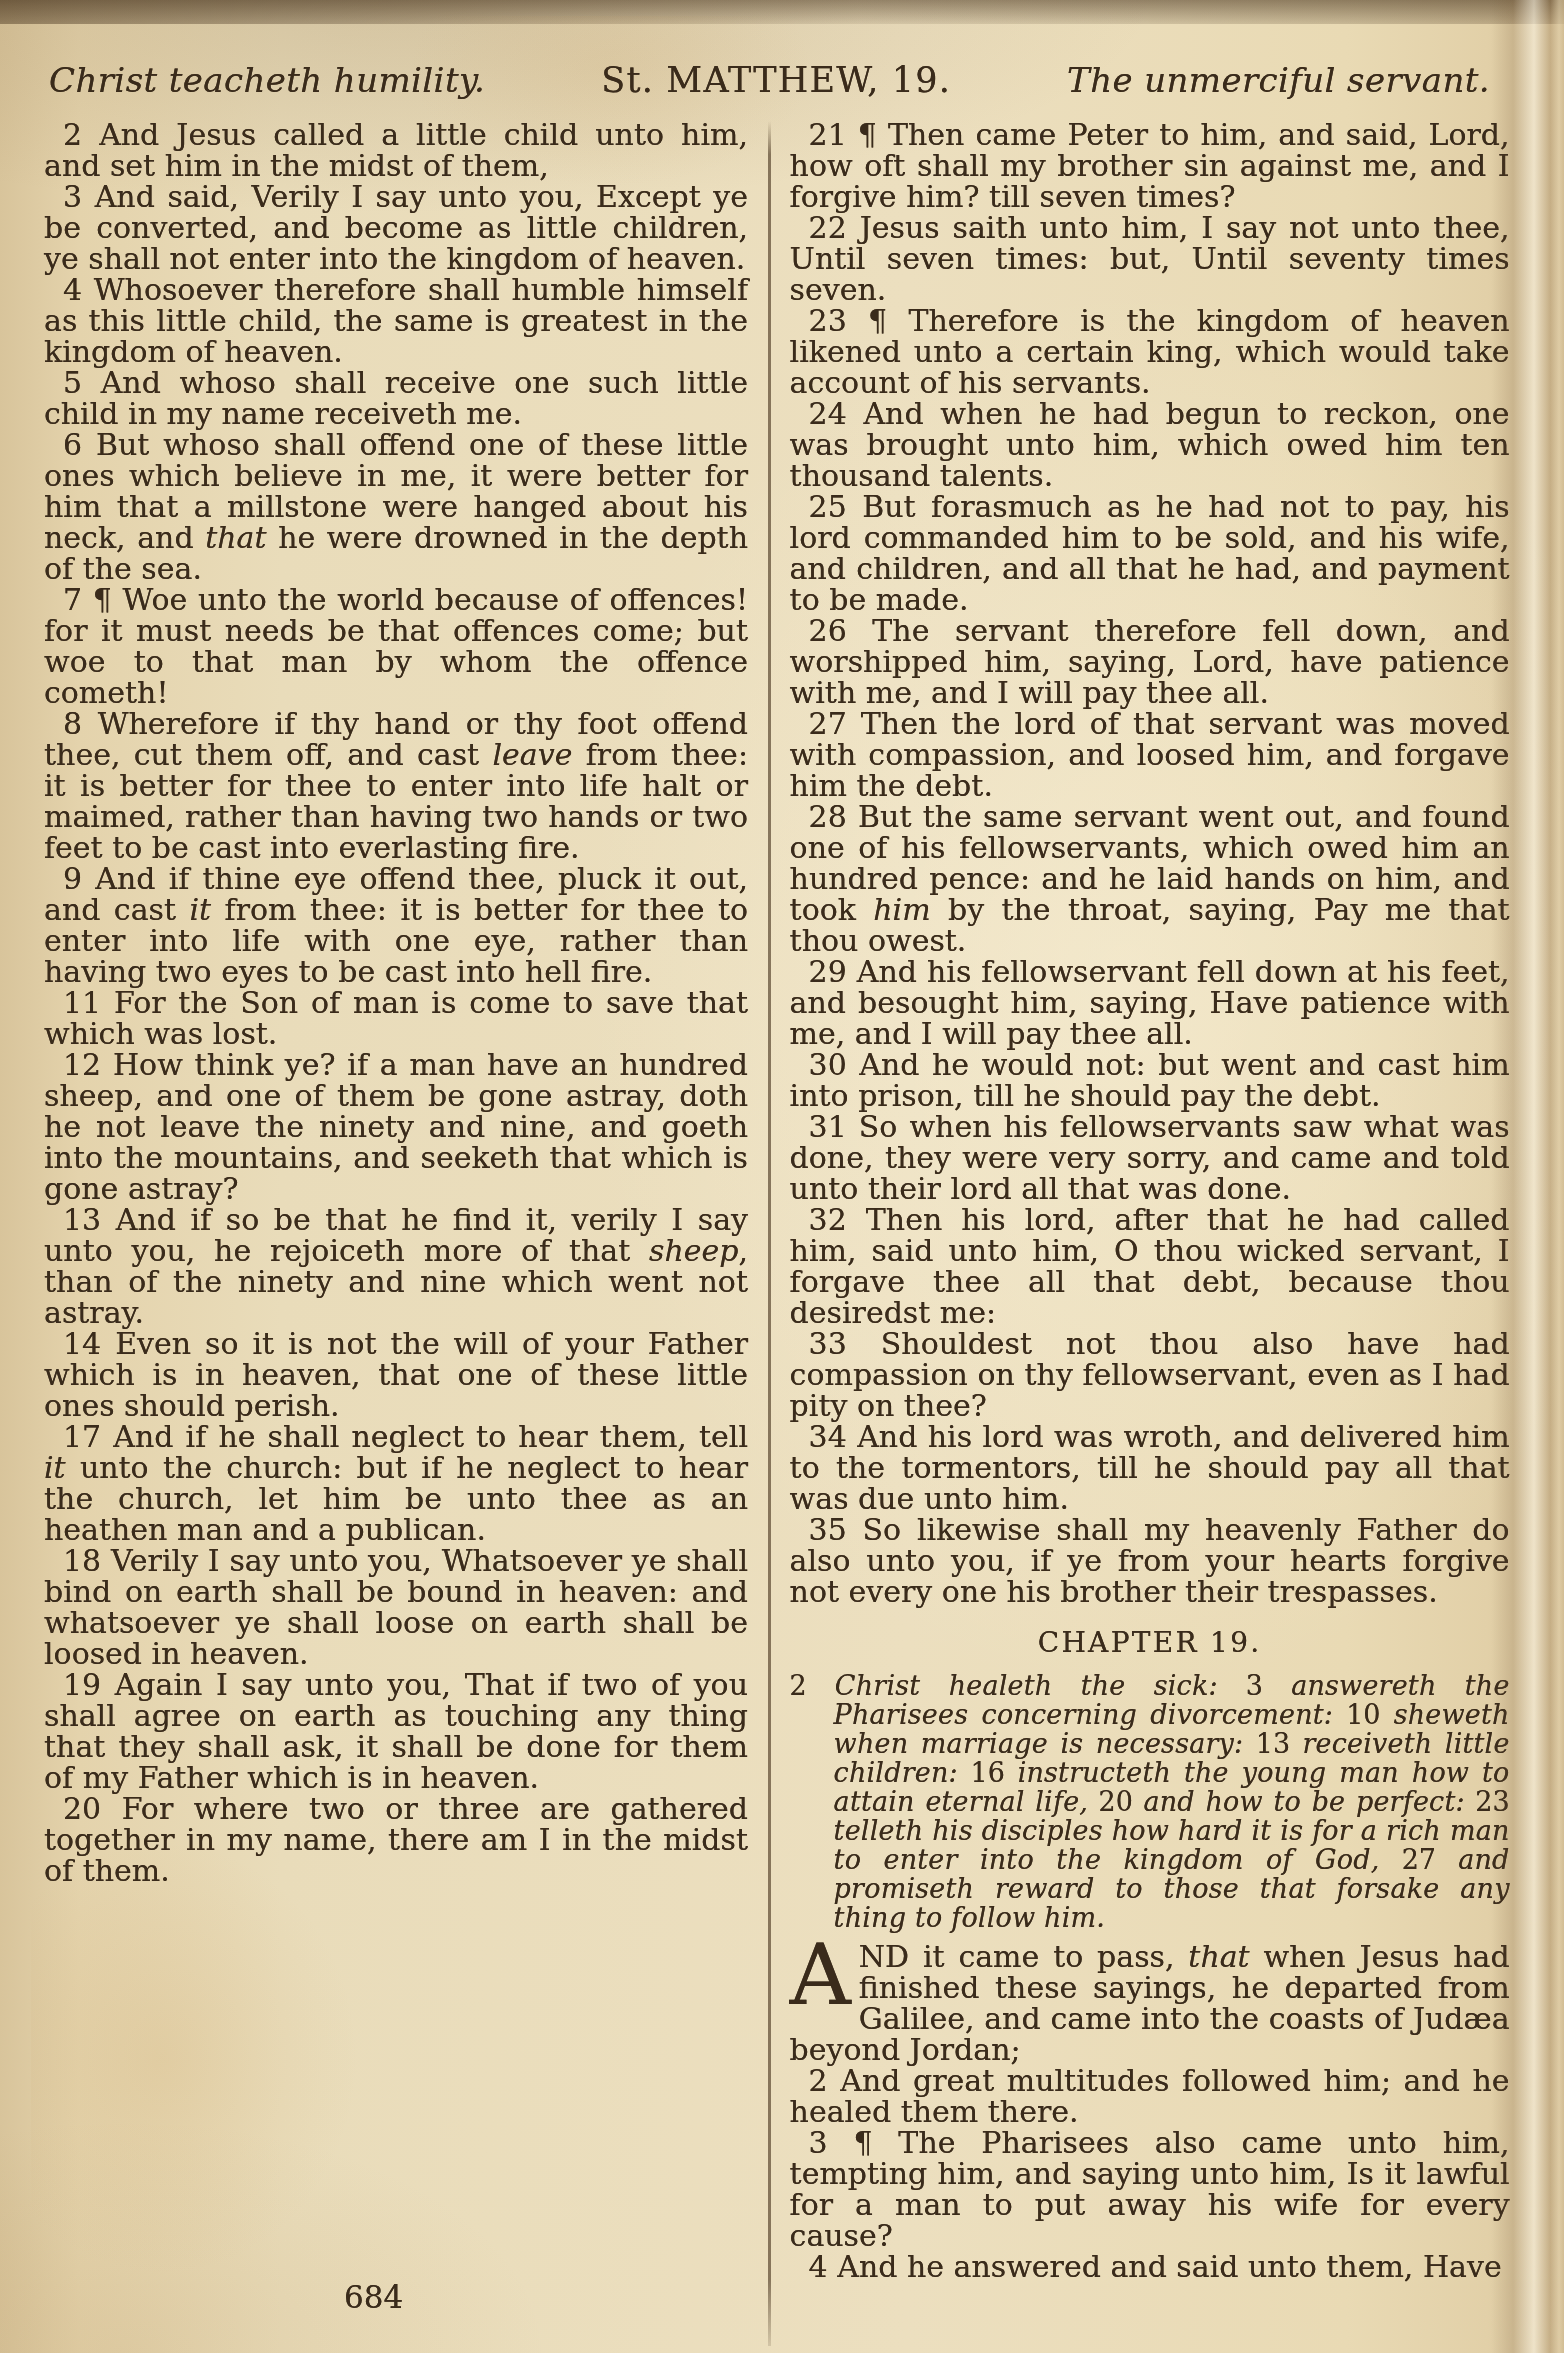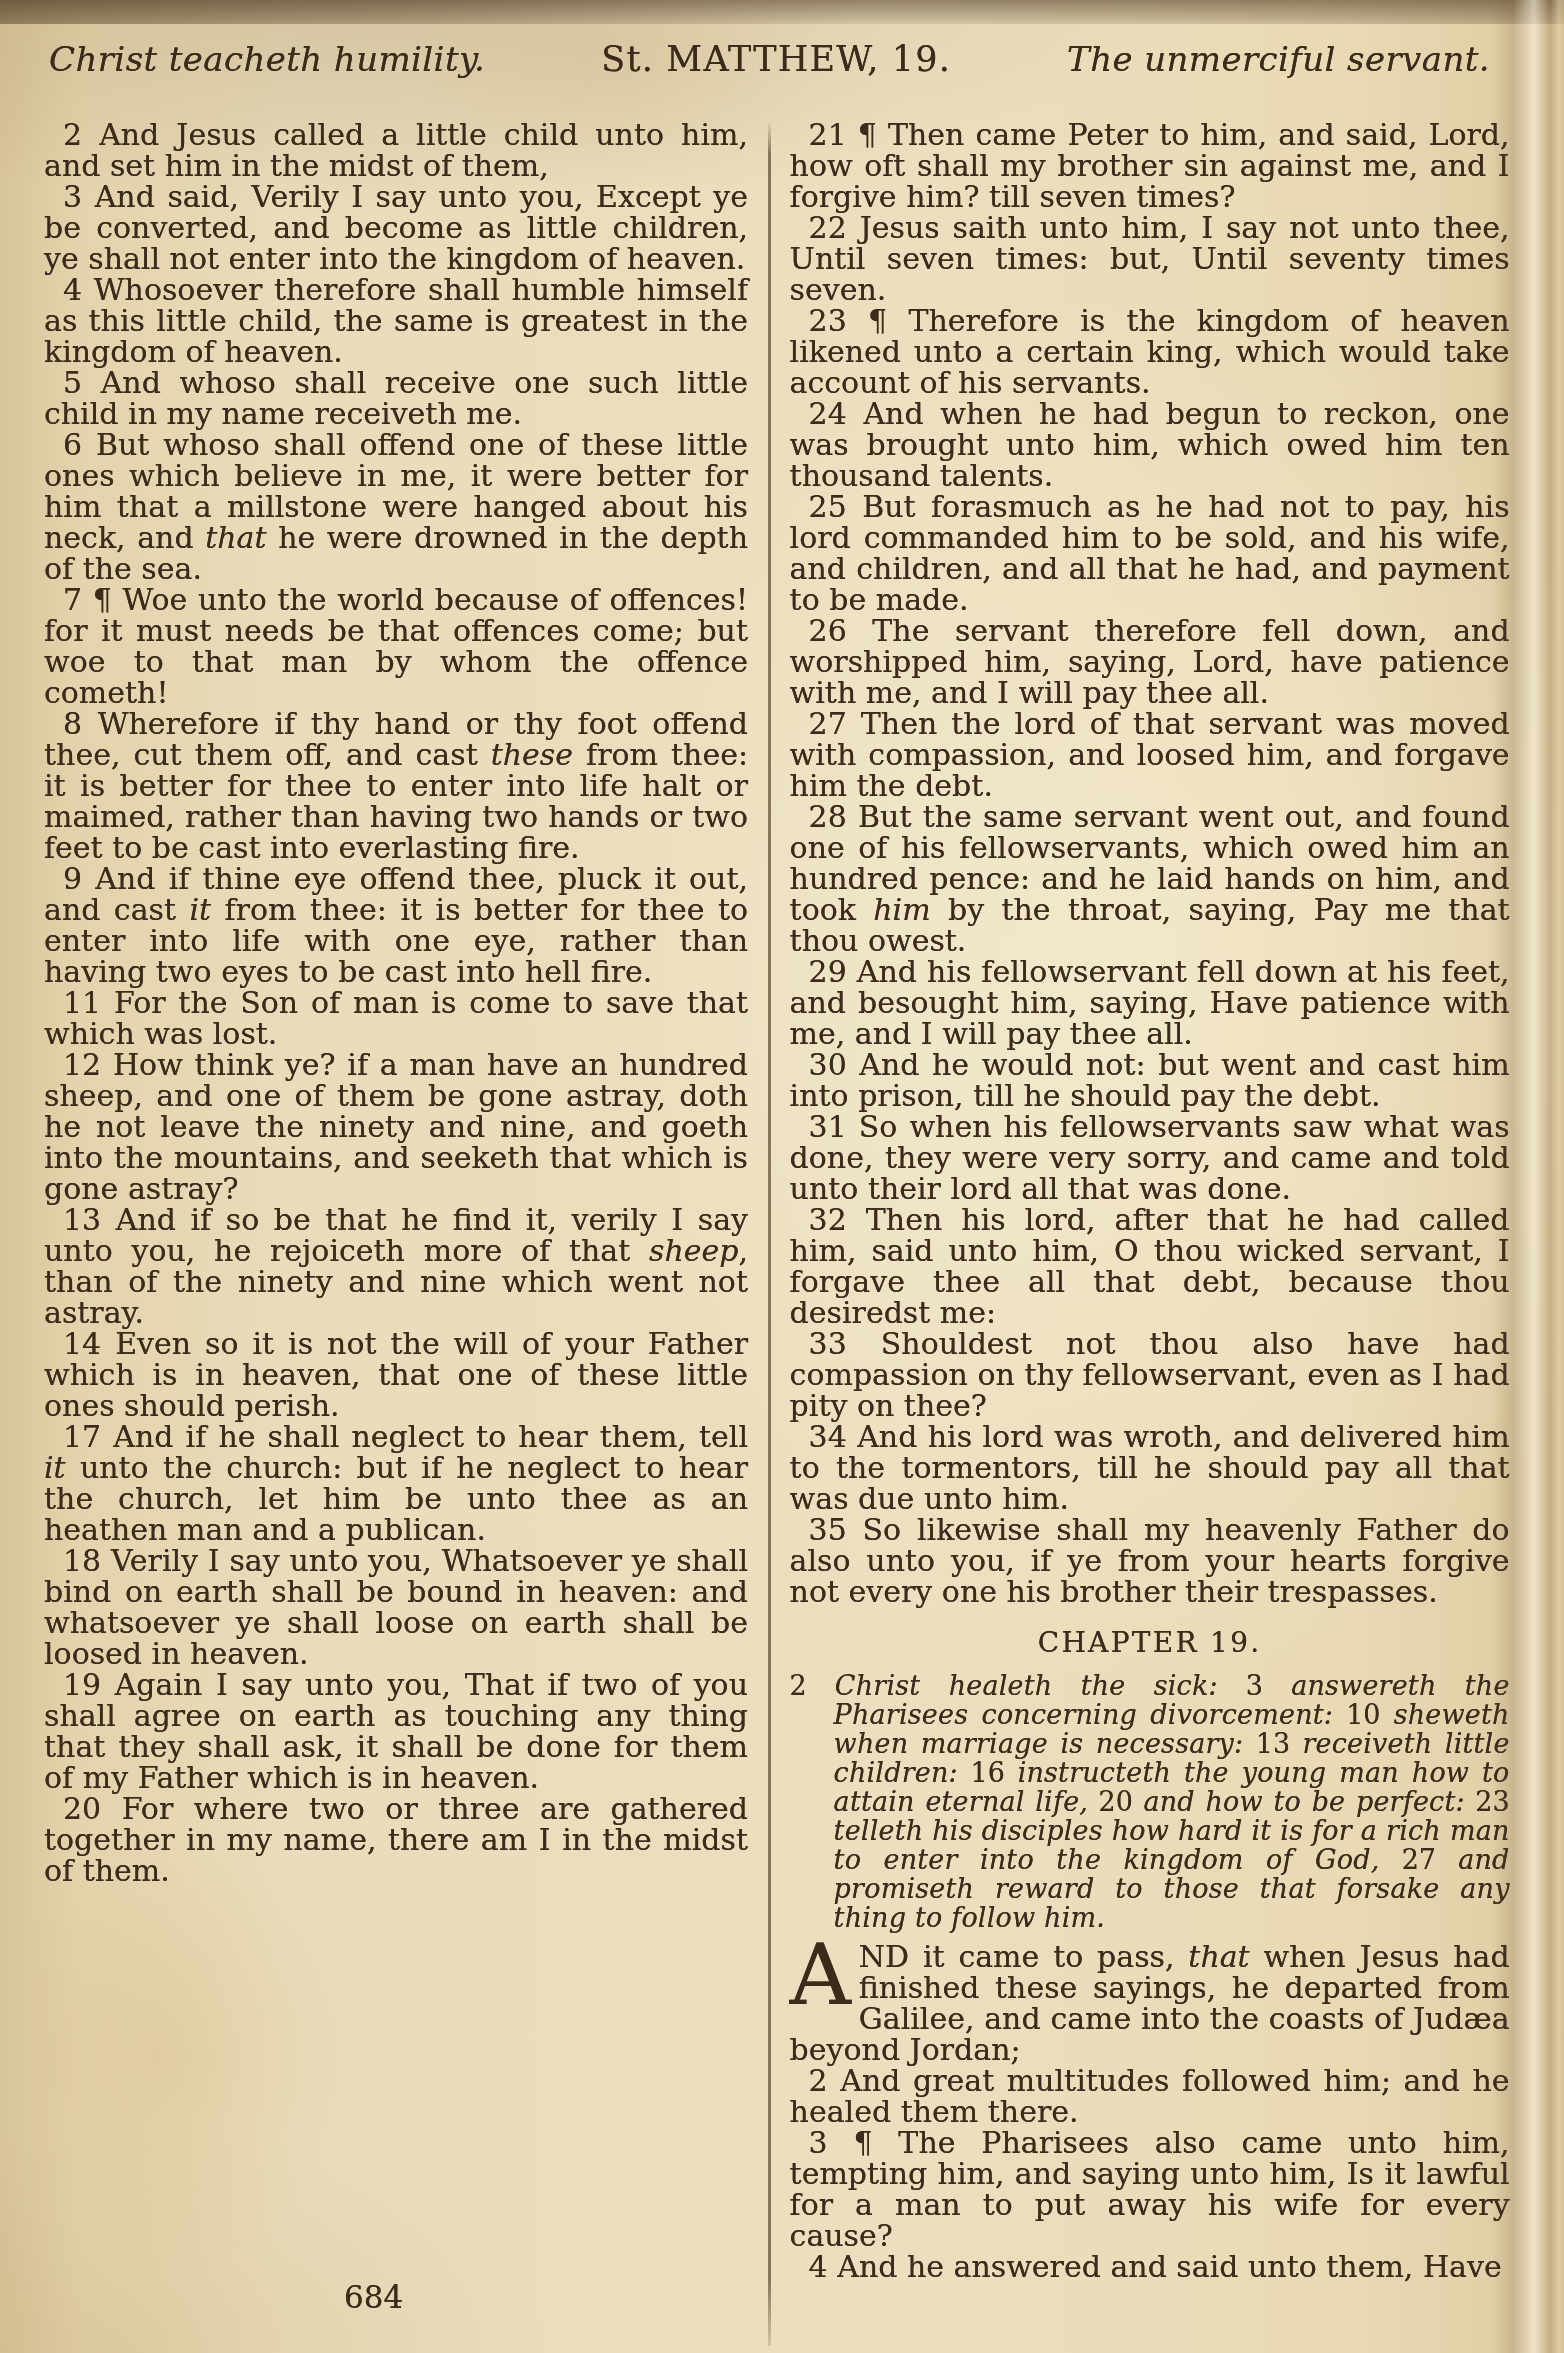--- a/index.html
+++ b/index.html
@@ -43,21 +43,21 @@
     background: radial-gradient(ellipse at 40% 50%, rgba(196,150,80,0.16), rgba(196,150,80,0) 70%);
     pointer-events: none;
   }
   .stain2 {
     position: absolute; left: 407px; top: 15.6px; width: 407px; height: 172px;
     background: radial-gradient(ellipse at 50% 30%, rgba(200,158,92,0.14), rgba(200,158,92,0) 70%);
     pointer-events: none;
   }
 
   .running-header {
-    position: absolute; top: 39px; left: 49px; width: 1441px;
+    position: absolute; top: 60px; left: 49px; width: 1441px;
     display: flex; justify-content: space-between; align-items: baseline;
     text-shadow: 0 0 0.5px rgba(52,38,22,0.85);
   }
   .hdr-side { font-style: italic; font-size: 34px; letter-spacing: 0.4px; }
   .hdr-center { font-size: 35px; letter-spacing: 1.2px; }
 
   .columns {
     position: absolute; top: 119px; left: 44px; width: 1468px; height: 2227px;
     display: flex; align-items: stretch;
   }
@@ -123,21 +123,21 @@
   </div>
 
   <div class="columns">
     <div class="col col-left" id="col-left">
         <p class="verse"><span class="vnum">2 </span>And Jesus called a little child unto him, and set him in the midst of them,</p>
         <p class="verse"><span class="vnum">3 </span>And said, Verily I say unto you, Except ye be converted, and become as little children, ye shall not enter into the kingdom of heaven.</p>
         <p class="verse"><span class="vnum">4 </span>Whosoever therefore shall humble himself as this little child, the same is greatest in the kingdom of heaven.</p>
         <p class="verse"><span class="vnum">5 </span>And whoso shall receive one such little child in my name receiveth me.</p>
         <p class="verse"><span class="vnum">6 </span>But whoso shall offend one of these little ones which believe in me, it were better for him that a millstone were hanged about his neck, and <i>that</i> he were drowned in the depth of the sea.</p>
         <p class="verse"><span class="vnum">7 </span>¶ Woe unto the world because of offences! for it must needs be that offences come; but woe to that man by whom the offence cometh!</p>
-        <p class="verse"><span class="vnum">8 </span>Wherefore if thy hand or thy foot offend thee, cut them off, and cast <i>these</i> from thee: it is better for thee to enter into life halt or maimed, rather than having two hands or two feet to be cast into everlasting fire.</p>
+        <p class="verse"><span class="vnum">8 </span>Wherefore if thy hand or thy foot offend thee, cut them off, and cast <i>leave</i> from thee: it is better for thee to enter into life halt or maimed, rather than having two hands or two feet to be cast into everlasting fire.</p>
         <p class="verse"><span class="vnum">9 </span>And if thine eye offend thee, pluck it out, and cast <i>it</i> from thee: it is better for thee to enter into life with one eye, rather than having two eyes to be cast into hell fire.</p>
         <p class="verse"><span class="vnum">11 </span>For the Son of man is come to save that which was lost.</p>
         <p class="verse"><span class="vnum">12 </span>How think ye? if a man have an hundred sheep, and one of them be gone astray, doth he not leave the ninety and nine, and goeth into the mountains, and seeketh that which is gone astray?</p>
         <p class="verse"><span class="vnum">13 </span>And if so be that he find it, verily I say unto you, he rejoiceth more of that <i>sheep</i>, than of the ninety and nine which went not astray.</p>
         <p class="verse"><span class="vnum">14 </span>Even so it is not the will of your Father which is in heaven, that one of these little ones should perish.</p>
         <p class="verse"><span class="vnum">17 </span>And if he shall neglect to hear them, tell <i>it</i> unto the church: but if he neglect to hear the church, let him be unto thee as an heathen man and a publican.</p>
         <p class="verse"><span class="vnum">18 </span>Verily I say unto you, Whatsoever ye shall bind on earth shall be bound in heaven: and whatsoever ye shall loose on earth shall be loosed in heaven.</p>
         <p class="verse"><span class="vnum">19 </span>Again I say unto you, That if two of you shall agree on earth as touching any thing that they shall ask, it shall be done for them of my Father which is in heaven.</p>
         <p class="verse"><span class="vnum">20 </span>For where two or three are gathered together in my name, there am I in the midst of them.</p>
       </div>

